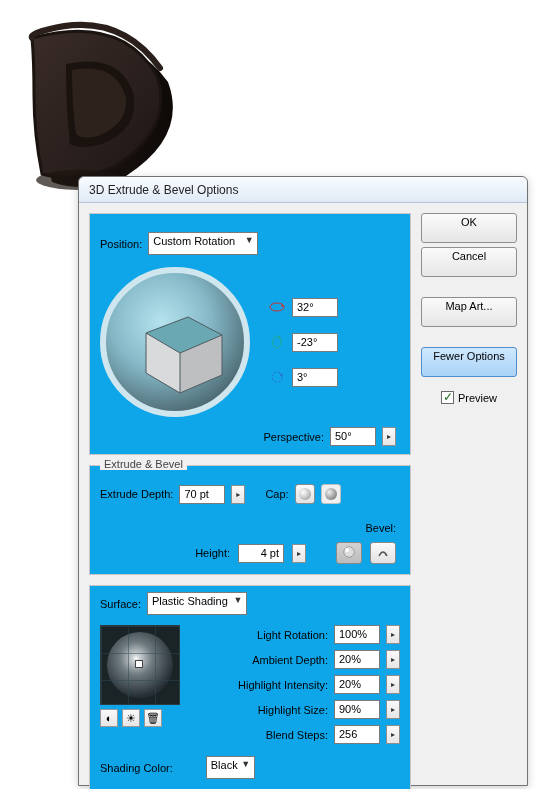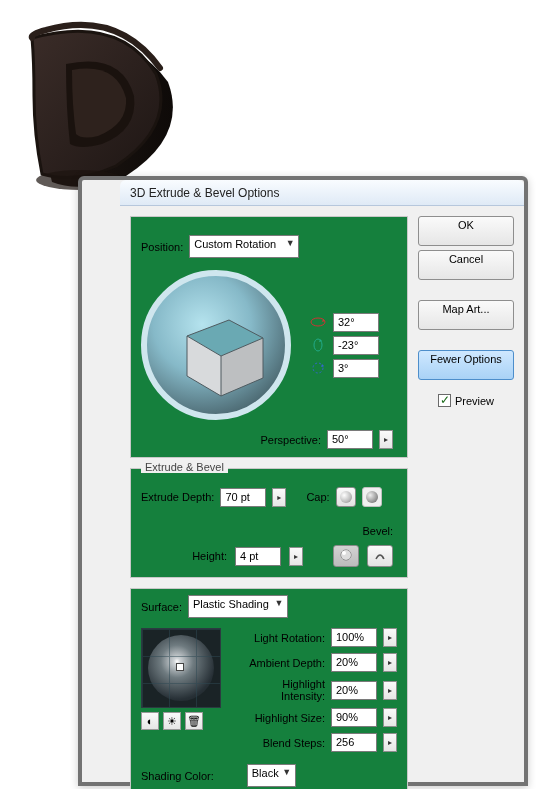--- a/index.html
+++ b/index.html
@@ -1,62 +1,61 @@
 <!DOCTYPE html>
 <html><head>
 <meta charset="utf-8">
 <style>
   * { box-sizing: border-box; margin: 0; padding: 0; font-family: "Segoe UI", Tahoma, sans-serif; font-size: 11px; }
   body { width: 540px; height: 789px; background: #fff; position: relative; overflow: hidden; }
   .artwork { position: absolute; top: 16px; left: 8px; }
   .dialog {
     position: absolute; top: 176px; left: 78px; width: 450px; height: 610px;
-    border: 4px solid #737373; background: #f0f0f0; box-shadow: 0 2px 8px rgba(0,0,0,.2);
+    border: 1px solid #737373; background: #f0f0f0; box-shadow: 0 2px 8px rgba(0,0,0,.2);
     border-radius: 6px 6px 0 0;
-    padding-left: 38px;
   }
   .titlebar {
     height: 26px; background: linear-gradient(#f9fcff,#dfeaf6);
     border-bottom: 1px solid #b6c7dc; padding: 6px 10px; font-size: 12px; color: #222;
     border-radius: 6px 6px 0 0;
   }
   .content { display: flex; padding: 10px 10px 0 10px; gap: 10px; }
   .left { flex: 1; }
   .right { width: 96px; display: flex; flex-direction: column; gap: 4px; align-items: stretch; }
   .btn {
     height: 30px; background: linear-gradient(#fafafa,#e6e6e6); border: 1px solid #8e8e8e;
     border-radius: 3px; font-size: 11px; text-align: center; padding-top: 2px; cursor: pointer;
   }
   .btn.active { background: linear-gradient(#cfe8ff,#a9d2f6); border-color:#4d8ecb; }
   .spacer12 { height: 12px; }
   .checkbox-row { display: flex; align-items: center; gap: 4px; margin-top: 10px; justify-content: center; }
   .checkbox { width: 13px; height: 13px; border: 1px solid #6a6a6a; background: #fff; position: relative; }
   .checkbox .mark { position: absolute; left: 1px; top: -2px; font-size: 12px; color: #1a6b1a; }
   .group {
     border: 1px solid #c8c8c8; margin: 0 0 10px 0; padding: 18px 10px 10px 10px; position: relative;
-    background: #15803d;
+    background: #0ea5e9;
   }
   .group-label { position: absolute; top: -8px; left: 10px; background: #f0f0f0; padding: 0 4px; color: #444; }
   .row { display: flex; align-items: center; gap: 6px; margin-bottom: 6px; }
   .row .lbl { text-align: right; }
   .dropdown {
     height: 23px; background: #fff; border: 1px solid #7a7a7a; padding: 2px 16px 2px 4px;
     position: relative; display: inline-block; min-width: 60px;
   }
   .dropdown .arrow { position: absolute; right: 2px; top: 2px; width: 12px; text-align: center; color:#333; font-size:9px; }
   .numbox { height: 19px; width: 46px; background:#fff; border:1px solid #7a7a7a; padding:2px 4px; display:inline-block; }
   .step { width: 14px; height: 19px; background: linear-gradient(#fafafa,#e6e6e6); border:1px solid #8e8e8e; display:inline-flex; align-items:center; justify-content:center; font-size:8px; color:#333; }
   .rot-area { display:flex; gap:18px; margin-bottom:10px; }
   .trackball {
     width: 150px; height: 150px; border-radius: 50%;
     background: radial-gradient(circle at 40% 35%, #b5e3ee 0%, #86b9c8 40%, #2a3a3f 100%);
     position: relative; border: 6px solid #cfe6ee;
   }
   .cube { position:absolute; top:34px; left:30px; }
-  .rot-fields { display:flex; flex-direction:column; gap:4px; justify-content:center; }
+  .rot-fields { display:flex; flex-direction:column; gap:16px; justify-content:center; }
   .rot-row { display:flex; align-items:center; gap:6px; }
   .roticon { width:18px; height:14px; display:inline-block; }
   .persp-row { display:flex; align-items:center; gap:6px; justify-content:flex-end; margin-right: 4px; }
   .cap-btn { width:20px; height:20px; background:linear-gradient(#fafafa,#e2e2e2); border:1px solid #8a8a8a; border-radius:3px; display:inline-flex; align-items:center; justify-content:center; }
   .cap-ico { width:12px; height:12px; border-radius:50%; }
   .bevel-row { display:flex; align-items:center; gap:8px; justify-content:flex-end; margin-right: 4px; }
   .bevel-dd {
     height:22px; width: 160px; background:#fff; border:1px solid #7a7a7a; display:flex; align-items:center; gap:6px; padding:0 4px; position:relative;
   }
   .bevel-thumb { width:26px; height:14px; border:1px solid #999; background:#e9e9e9; position:relative; }
@@ -190,21 +189,21 @@
               <span class="cap-ico" style="background:radial-gradient(circle at 35% 35%,#eee,#999 60%,#555);"></span>
             </div>
         </div>
 
         <div class="bevel-row" style="margin-top:18px;">
           <span class="lbl">Bevel:</span>
         </div>
 
         <div class="bevel-row" style="margin-top:8px;">
           <span class="lbl">Height:</span>
-          <div class="numbox" style="width:46px;"><span>4 pt</span></div>
+          <div class="numbox" style="width:46px;text-align:right;"><span>4 pt</span></div>
           <div class="step">▸</div>
           <span style="width:14px;"></span>
           <div class="togglebtn pressed">
             <span><svg width="14" height="14">
                   <circle cx="7" cy="7" r="5" fill="radial-gradient(#fff,#aaa)" stroke="#777"></circle>
                   <circle cx="7" cy="7" r="5" fill="#ddd"></circle>
                   <circle cx="5" cy="5" r="2" fill="#fff"></circle>
                 </svg></span>
           </div>
           <div class="togglebtn">

